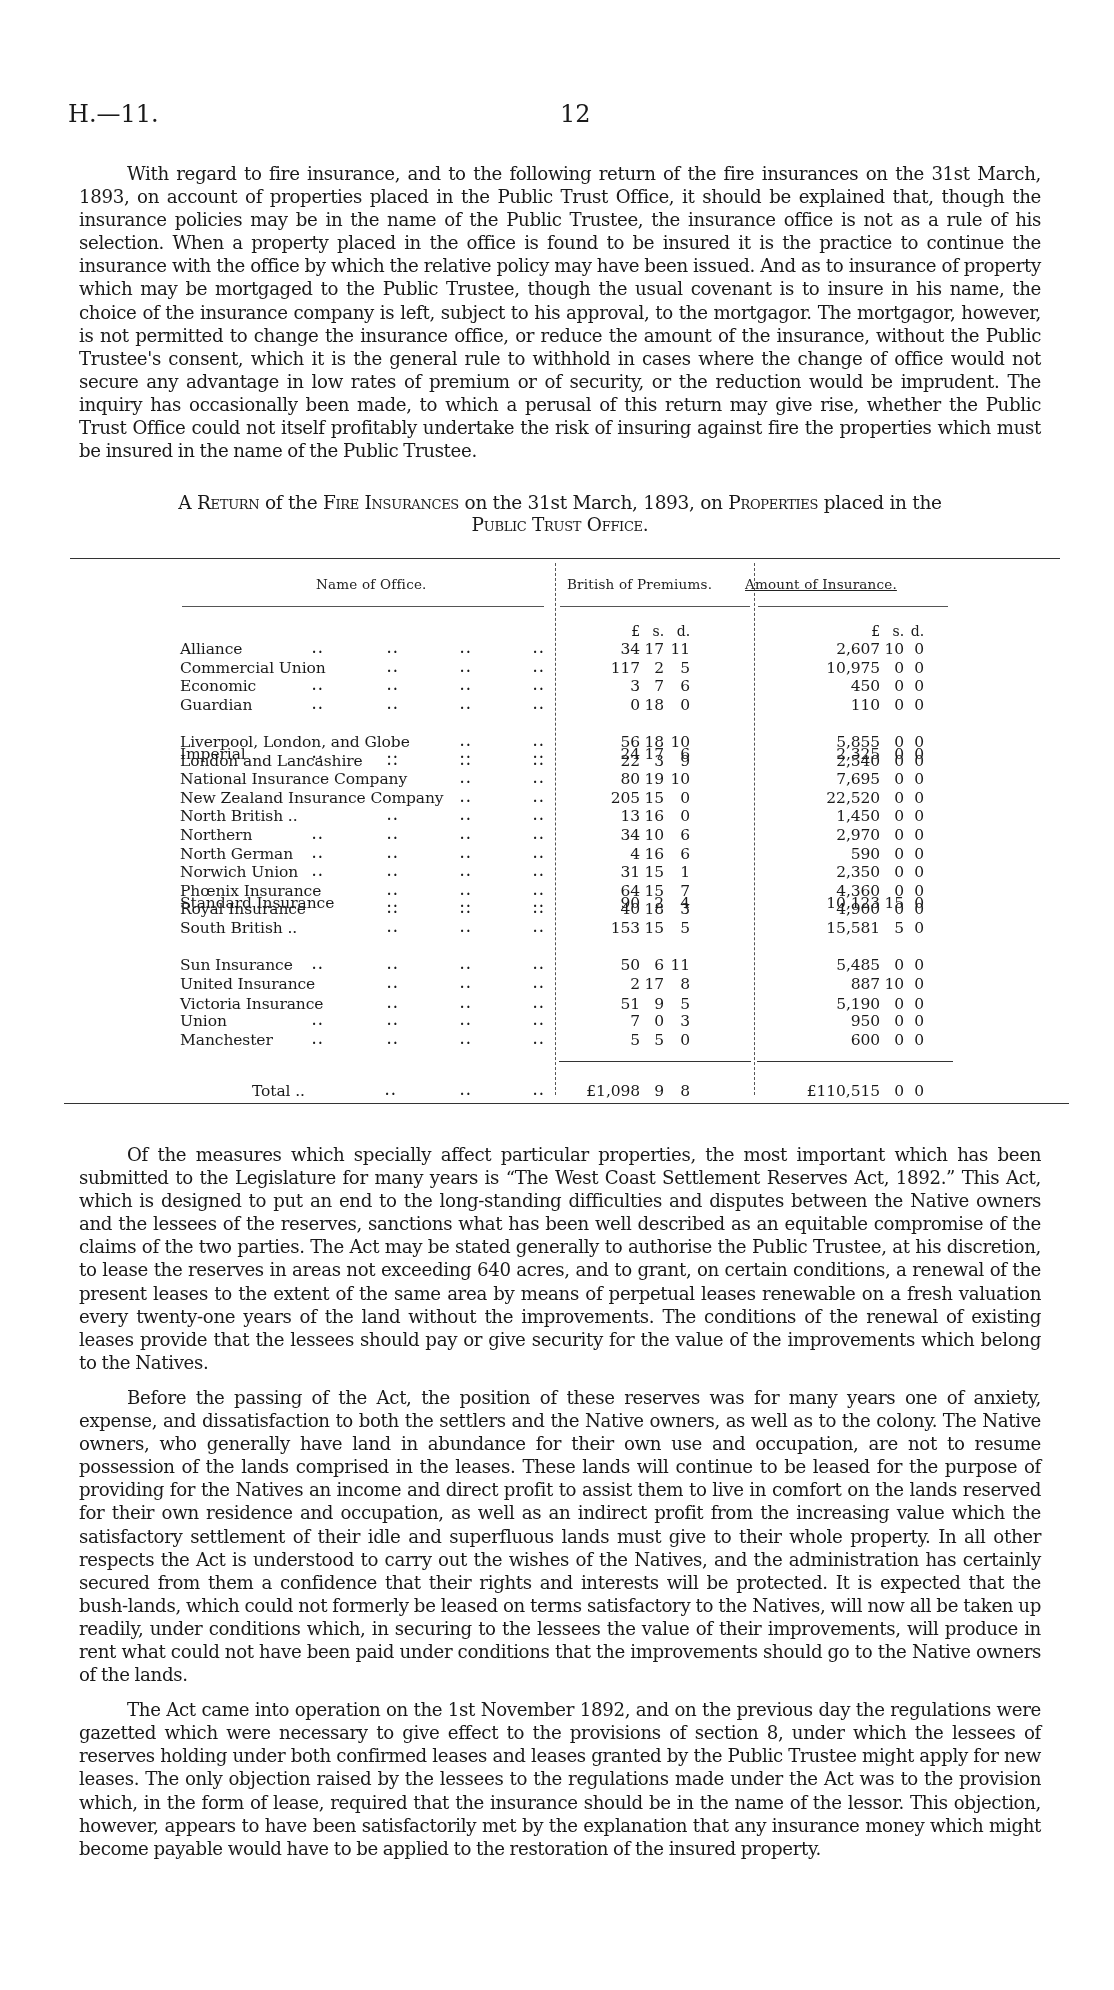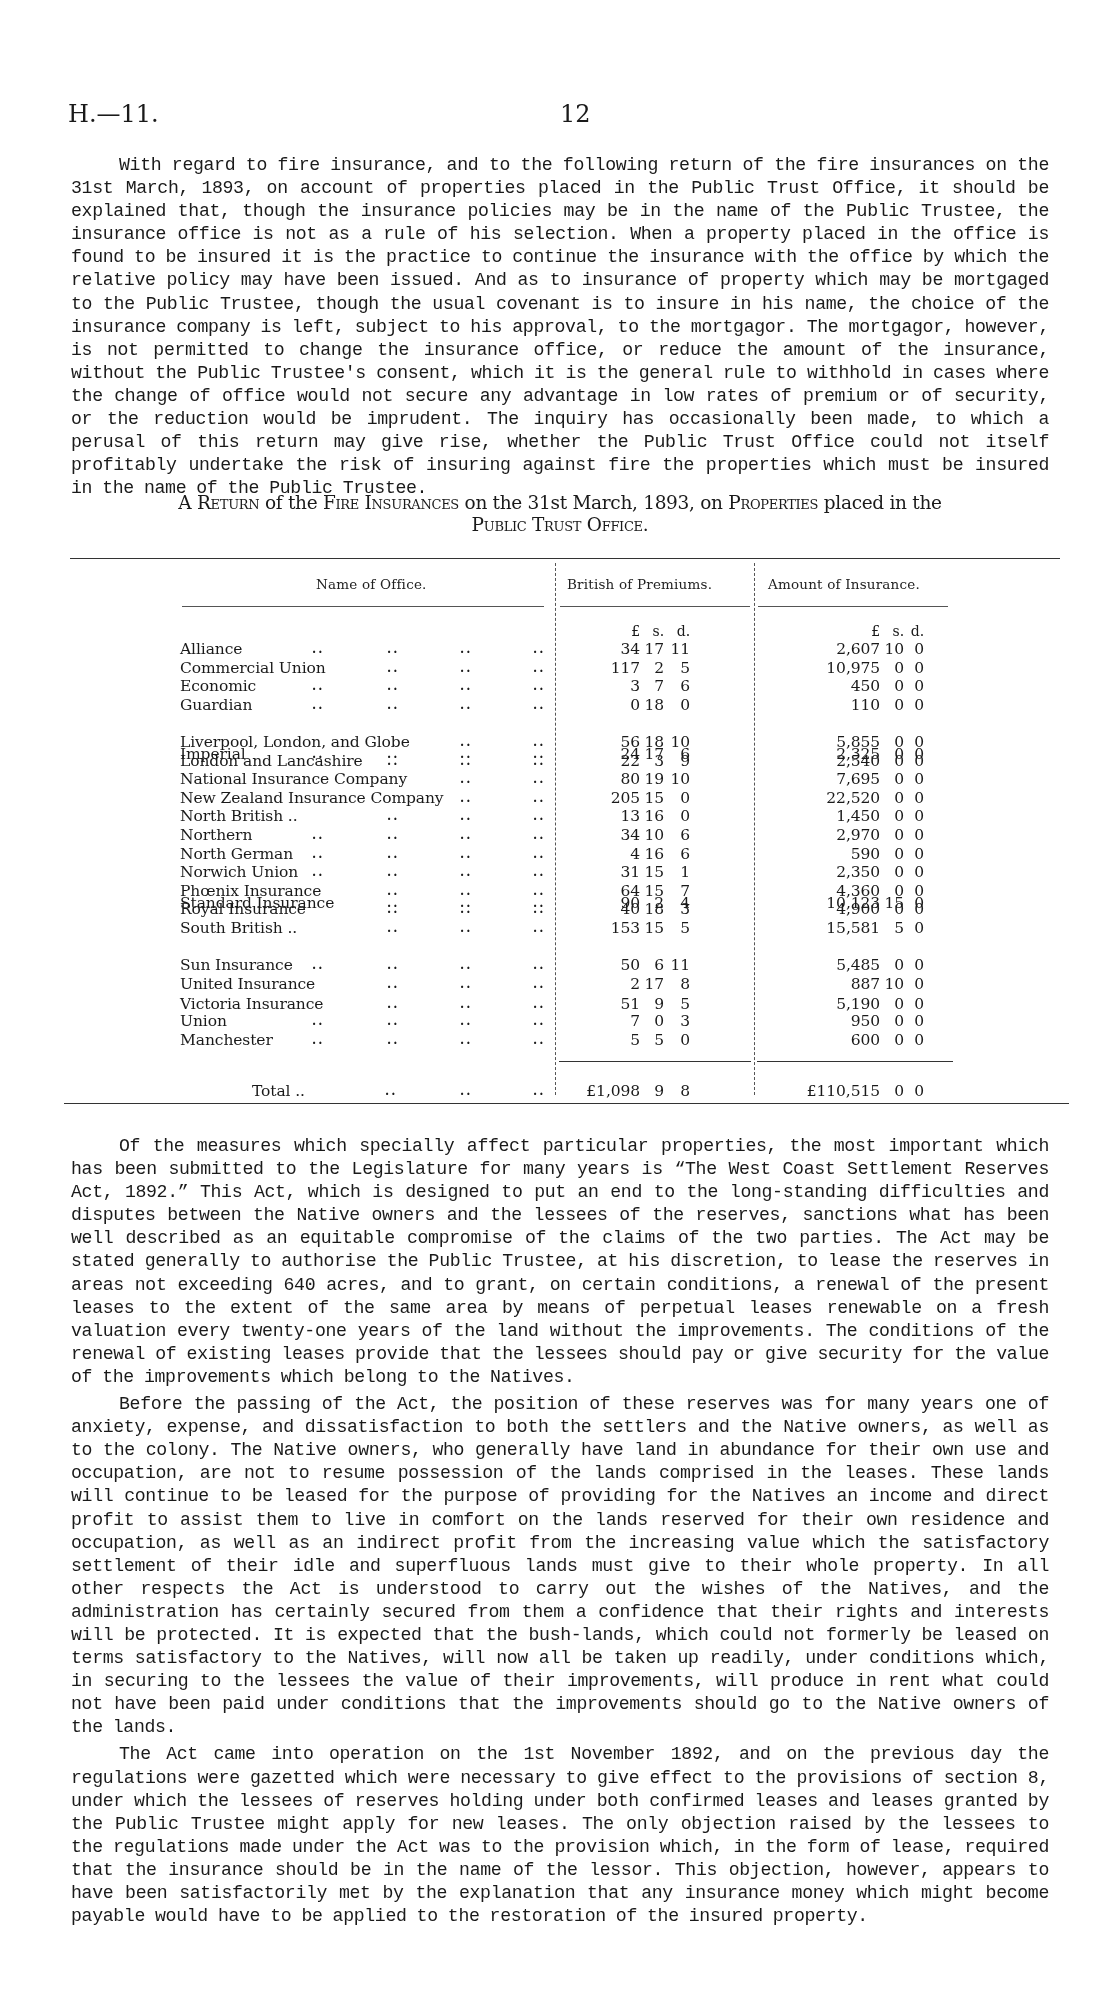--- a/index.html
+++ b/index.html
@@ -10,21 +10,21 @@
   }
   .page-head { position: absolute; top: 100px; left: 0; width: 1114px; height: 30px; font-size: 24px; }
   .page-head .ref { position: absolute; left: 68px; top: 0; }
   .page-head .num { position: absolute; left: 560px; top: 0; }
 
   .para-block {
     position: absolute; left: 67px; width: 986px;
     font-size: 18.2px; line-height: 23.1px; text-align: justify;
     letter-spacing: -0.35px; word-spacing: -0.5px;
   }
-  .para-block p { margin: 4px; text-indent: 48px; font-family: Liberation Mono, monospace; }
+  .para-block p { margin: 12px; text-indent: 48px; }
   #p1 { top: 150px; }
   #p2 { top: 1131px; }
 
   .table-title {
     position: absolute; top: 492px; left: 67px; width: 986px;
     text-align: center; font-size: 18.5px; line-height: 22px; letter-spacing: -0.3px;
   }
   .sc { font-variant: small-caps; }
 
   .rule { position: absolute; height: 0; border-top: 1.5px solid #333; }
@@ -69,21 +69,21 @@
 <div class="rule thin" style="top:606px; left:560px; width:190px;"></div>
 <div class="rule thin" style="top:606px; left:758px; width:190px;"></div>
 <div class="vline" style="left:555px; top:563px; height:532px;"></div>
 <div class="vline" style="left:754px; top:563px; height:532px;"></div>
 <div class="rule" style="top:1061px; left:559px; width:192px;"></div>
 <div class="rule" style="top:1061px; left:757px; width:196px;"></div>
 <div class="rule" style="top:1103px; left:64px; width:1005px;"></div>
 
 <div class="th" style="left:316px; top:576px;">Name of Office.</div>
 <div class="th" style="left:567px; top:576px;">British of Premiums.</div>
-<div class="th" style="left:768px; top:576px;">Amount of Insurance.</div>
+<div class="th" style="left:745px; top:576px;text-decoration:underline;">Amount of Insurance.</div>
 
 <div class="tbl-rows">
   <div class="row unit-row" style="top:622px;">
     <span class="num-cell prem-l">£</span>
     <span class="num-cell prem-s">s.</span>
     <span class="num-cell prem-d">d.</span>
     <span class="num-cell ins-l">£</span>
     <span class="num-cell ins-s">s.</span>
     <span class="num-cell ins-d">d.</span>
   </div>

